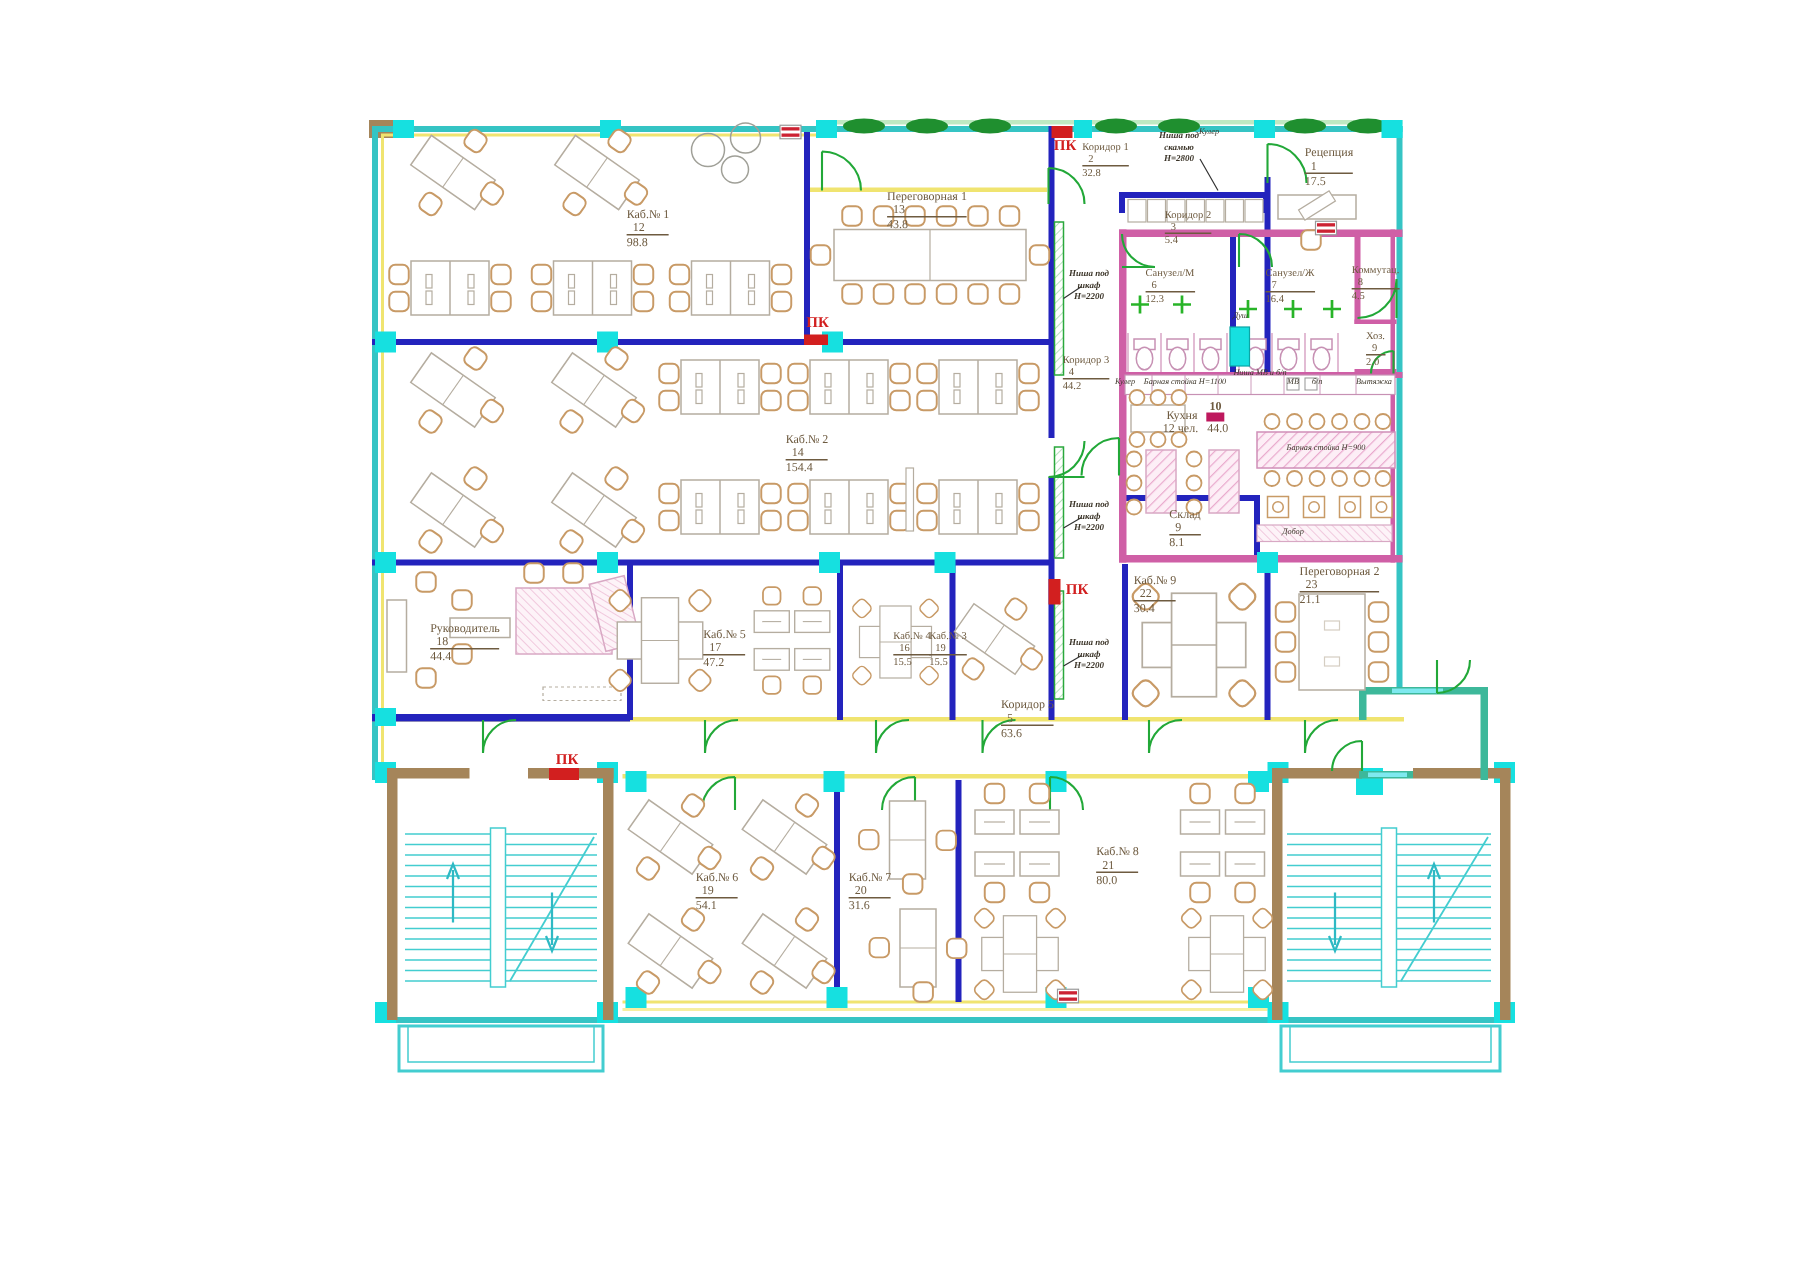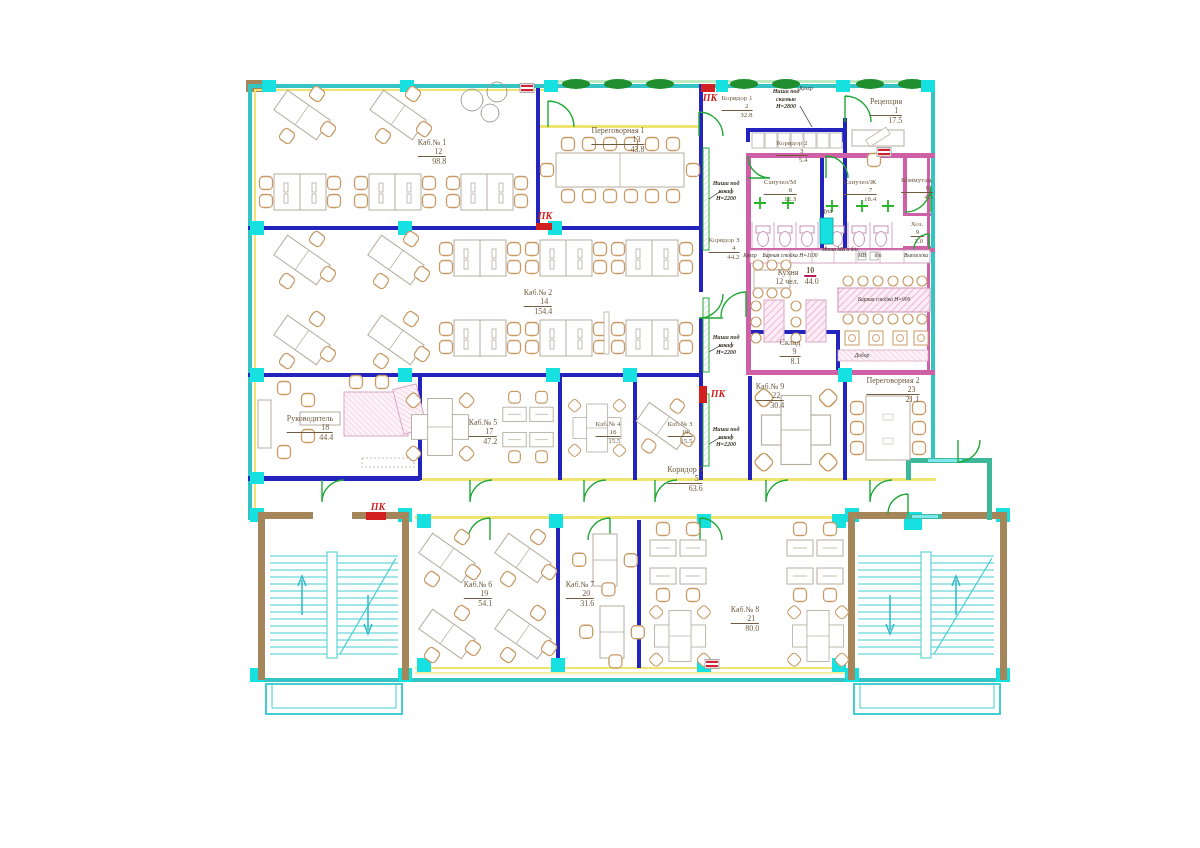--- a/index.html
+++ b/index.html
@@ -1,28 +1,28 @@
 <!DOCTYPE html>
 <html><head>
 <meta charset="utf-8">
 <style>
   html,body{margin:0;padding:0;background:#f3f4f6;}
   .canvas{position:relative;width:1200px;height:848px;background:#ffffff;margin:0 auto;overflow:hidden;
           font-family:"Liberation Serif",serif;}
   svg{position:absolute;left:0;top:0;}
   .labels{position:absolute;left:0;top:0;width:100%;height:100%;}
-  .rl{position:absolute;transform:translateX(-50%);text-align:right;font-size:8px;line-height:1.15;
+  .rl{position:absolute;transform:translateX(-50%);text-align:left;font-size:8px;line-height:1.15;
       color:#6e5b40;white-space:nowrap;z-index:5;}
   .rl .nm{display:block;}
   .rl .num{display:block;padding:0 4px;border-bottom:1px solid #6e5b40;}
   .rl .ar{display:block;}
   .rl.small{font-size:7px;}
   .kitchen-row{display:flex;gap:6px;justify-content:center;align-items:flex-end;}
-  .kitchen-row .num{border-bottom:2px solid #be185d;padding:0 2px;font-weight:bold;}
-  .pk{position:absolute;transform:translateX(-50%);font-style:italic;font-weight:bold;font-size:10px;
+  .kitchen-row .num{border-bottom:6px solid #be185d;padding:0 2px;font-weight:bold;}
+  .pk{position:absolute;transform:translateX(-50%);font-weight:bold;font-size:10px;
       color:#d21f1f;z-index:6;}
   .ann{position:absolute;transform:translateX(-50%);text-align:center;font-style:italic;font-weight:bold;
        font-size:6px;color:#3b3428;line-height:1.25;white-space:nowrap;z-index:5;}
   .ann.tiny{font-size:5.5px;font-weight:normal;}
 </style>
 </head>
 <body>
 
 <div class="canvas">
 
@@ -578,21 +578,21 @@
     <span class="num">17</span>
     <span class="ar">47.2</span>
   </div>
 
   <div class="rl small" style="left:608px;top:420px">
     <span class="nm">Каб.№ 4</span>
     <span class="num">16</span>
     <span class="ar">15.5</span>
   </div>
 
-  <div class="rl small" style="left:680px;top:420px">
+  <div class="rl small" style="left:632px;top:420px">
     <span class="nm">Каб.№ 3</span>
     <span class="num">19</span>
     <span class="ar">15.5</span>
   </div>
 
   <div class="rl" style="left:770px;top:382px">
     <span class="nm">Каб.№ 9</span>
     <span class="num">22</span>
     <span class="ar">30.4</span>
   </div>
@@ -614,21 +614,21 @@
     <span class="num">19</span>
     <span class="ar">54.1</span>
   </div>
 
   <div class="rl" style="left:580px;top:580px">
     <span class="nm">Каб.№ 7</span>
     <span class="num">20</span>
     <span class="ar">31.6</span>
   </div>
 
-  <div class="rl" style="left:745px;top:605px">
+  <div class="rl" style="left:745px;top:563px">
     <span class="nm">Каб.№ 8</span>
     <span class="num">21</span>
     <span class="ar">80.0</span>
   </div>
 
   <div class="pk" style="left:710px;top:92px">ПК</div>
   <div class="pk" style="left:545px;top:210px">ПК</div>
   <div class="pk" style="left:718px;top:388px">ПК</div>
   <div class="pk" style="left:378px;top:501px">ПК</div>
 

